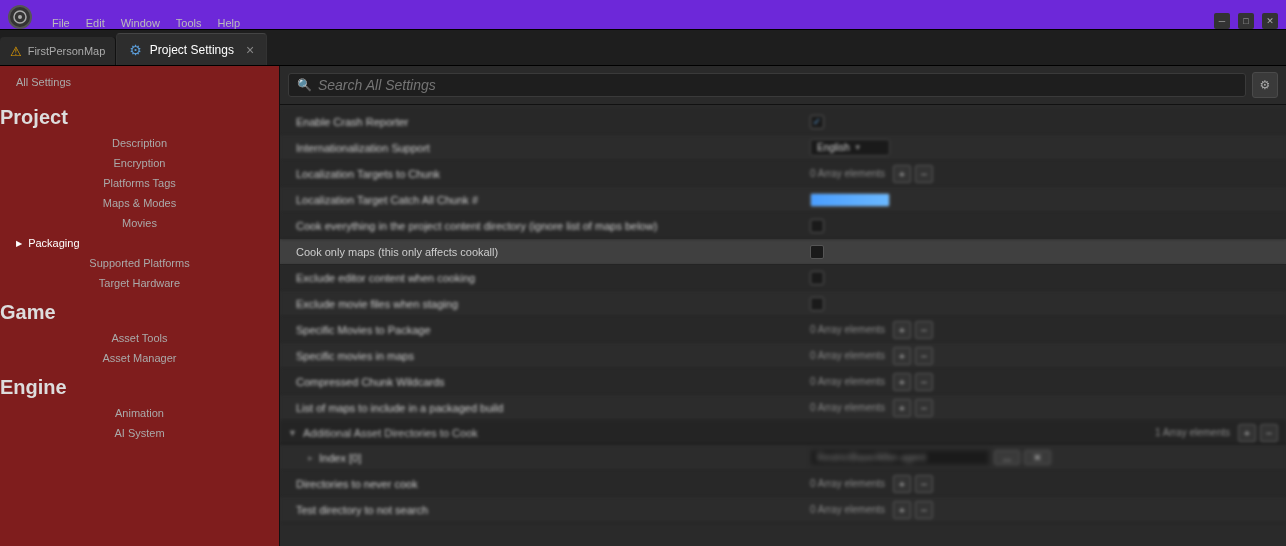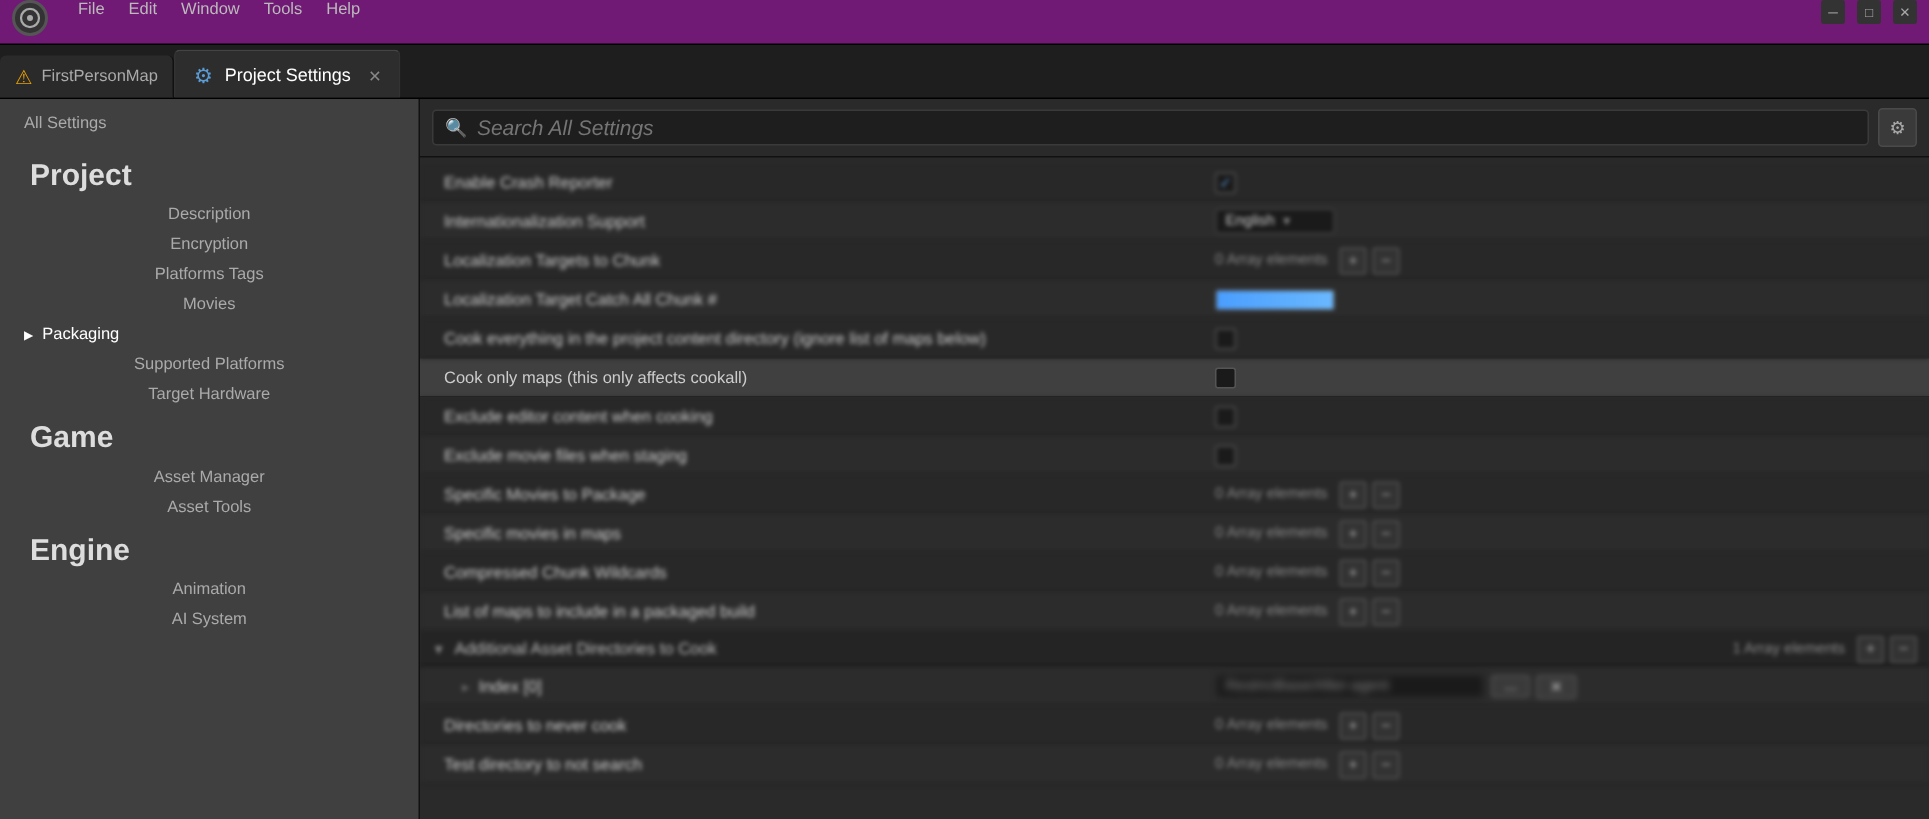--- a/index.html
+++ b/index.html
@@ -10,23 +10,23 @@
       font-family: 'Segoe UI', Tahoma, sans-serif;
       font-size: 12px;
       color: #ccc;
       overflow: hidden;
       position: relative;
     }
 
     
     .title-bar {
       height: 30px;
-      background: #701a75;
-      display: flex;
-      align-items: flex-start;
+      background: #6d28d9;
+      display: flex;
+      align-items: flex-end;
       padding: 0 8px;
       gap: 20px;
       border-bottom: 1px solid #000;
     }
     .title-bar-logo {
       width: 24px;
       height: 24px;
       background: #333;
       border-radius: 50%;
       border: 2px solid #555;
@@ -102,36 +102,36 @@
 
     
     .main-area {
       display: flex;
       height: calc(546px - 30px - 36px);
     }
 
     
     .sidebar {
       width: 280px;
-      background: #404040;
+      background: #7f1d1d;
       border-right: 1px solid #111;
       overflow-y: auto;
       flex-shrink: 0;
     }
     .sidebar-all-settings {
       padding: 10px 16px;
       font-size: 11px;
       color: #aaa;
       cursor: pointer;
     }
     .sidebar-section-title {
       font-size: 20px;
       font-weight: bold;
       color: #ddd;
-      padding: 8px 20px 4px;
+      padding: 8px 0 4px;
     }
     .sidebar-item {
       padding: 4px 24px;
       font-size: 11px;
       color: #aaa;
       cursor: pointer;
       text-align: center;
     }
     .sidebar-category {
       padding: 4px 16px;
@@ -357,32 +357,33 @@
 
 <div class="main-area">
 
   <div class="sidebar">
     <div class="sidebar-all-settings">All Settings</div>
 
     <div class="sidebar-section-title">Project</div>
     <div class="sidebar-item">Description</div>
     <div class="sidebar-item">Encryption</div>
     <div class="sidebar-item">Platforms Tags</div>
+    <div class="sidebar-item">Maps &amp; Modes</div>
     <div class="sidebar-item">Movies</div>
 
     <div class="sidebar-category active">
       <span class="arrow">▶</span>
       <span>Packaging</span>
     </div>
     <div class="sidebar-item">Supported Platforms</div>
     <div class="sidebar-item">Target Hardware</div>
 
     <div class="sidebar-section-title">Game</div>
+    <div class="sidebar-item">Asset Tools</div>
     <div class="sidebar-item">Asset Manager</div>
-    <div class="sidebar-item">Asset Tools</div>
 
     <div class="sidebar-section-title">Engine</div>
     <div class="sidebar-item">Animation</div>
     <div class="sidebar-item">AI System</div>
   </div>
 
   <div class="content-panel">
 
     <div class="search-bar">
       <div class="search-input-wrap">

